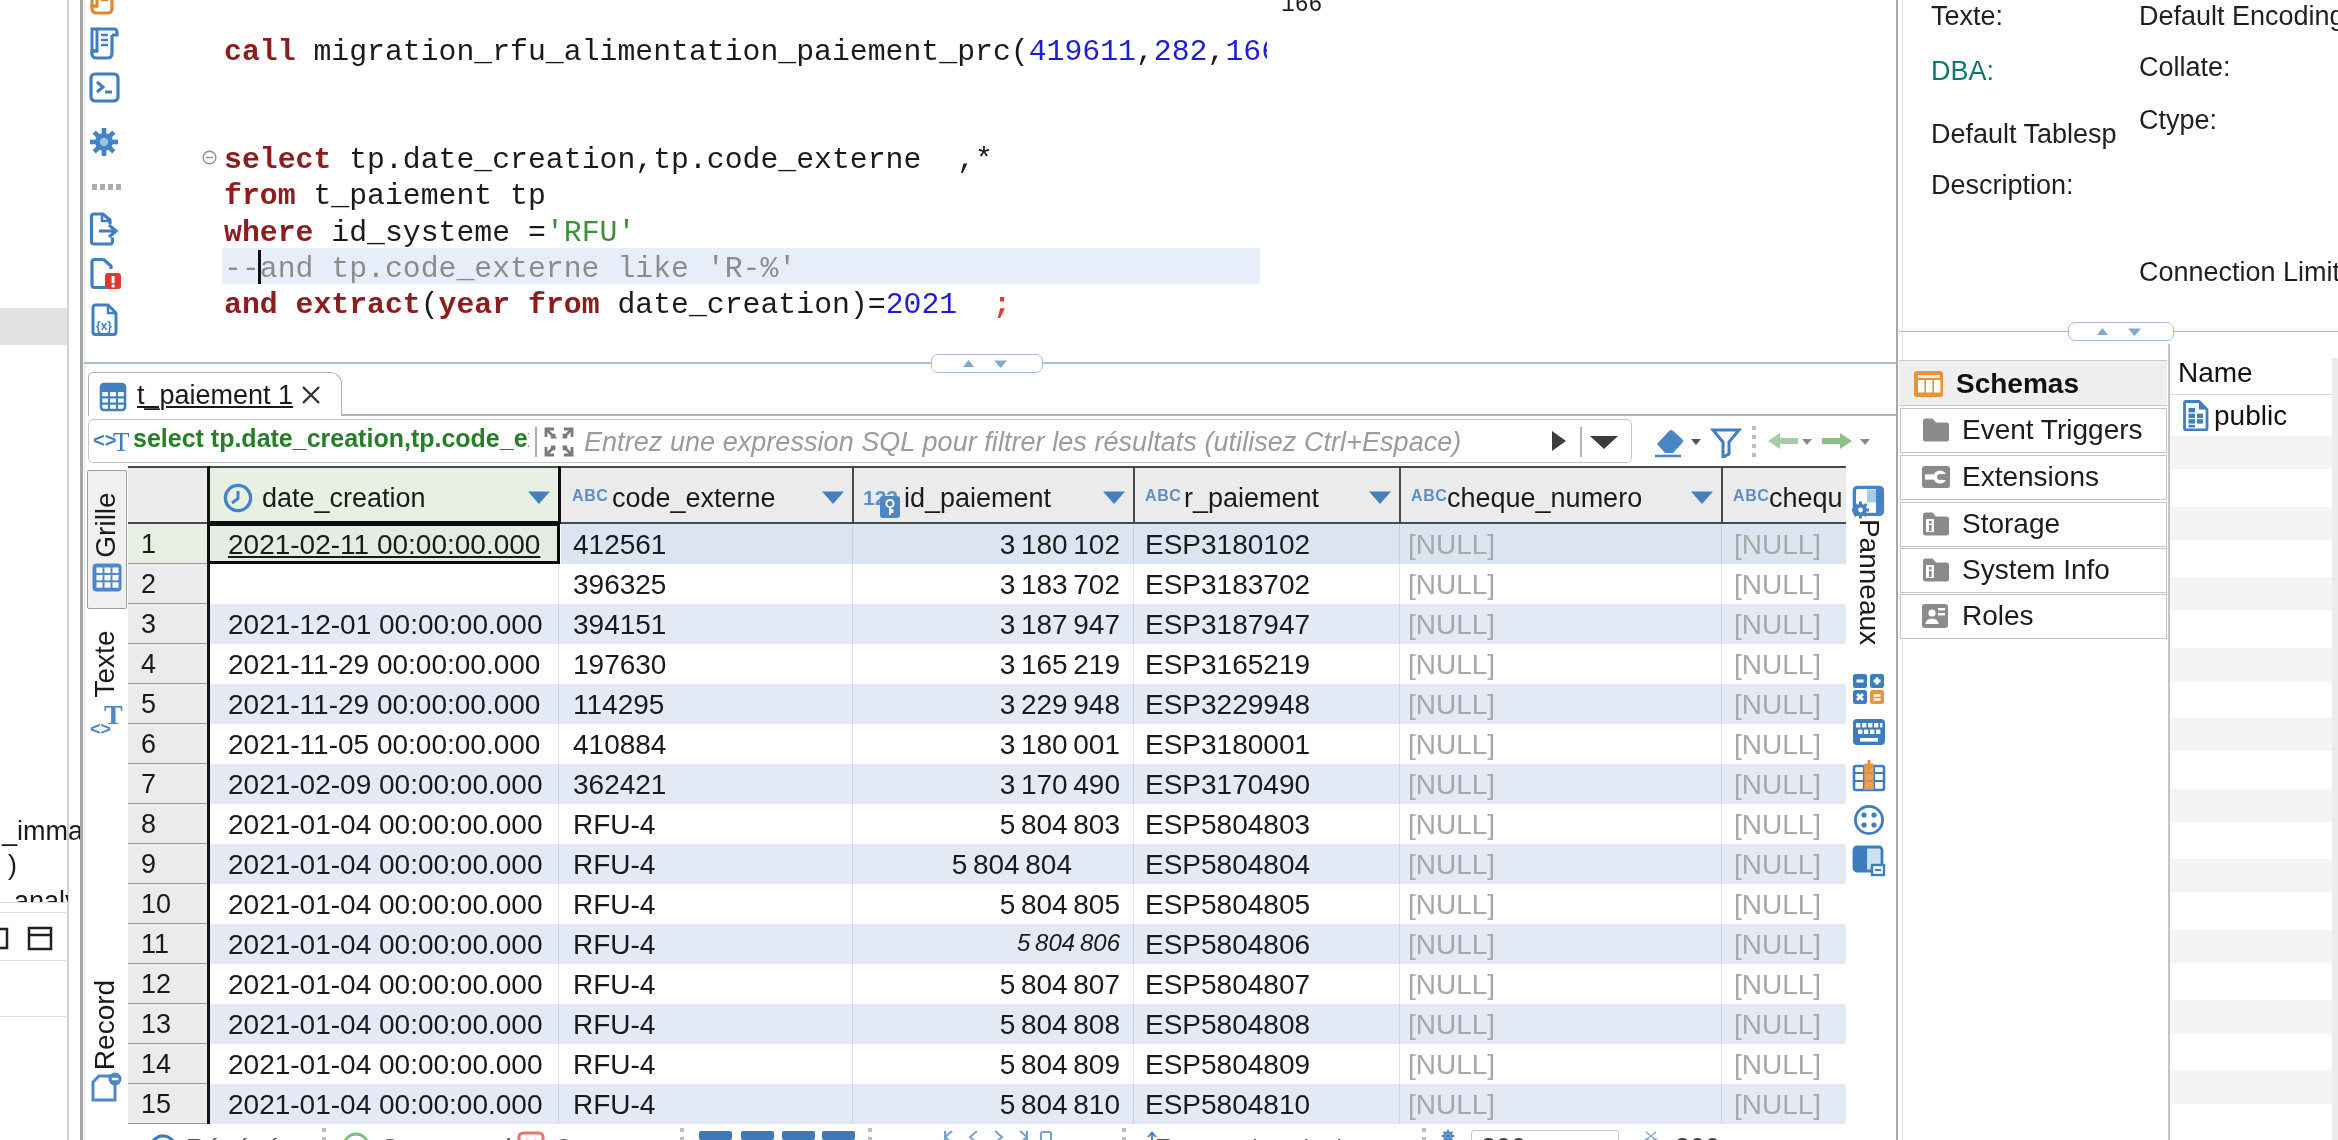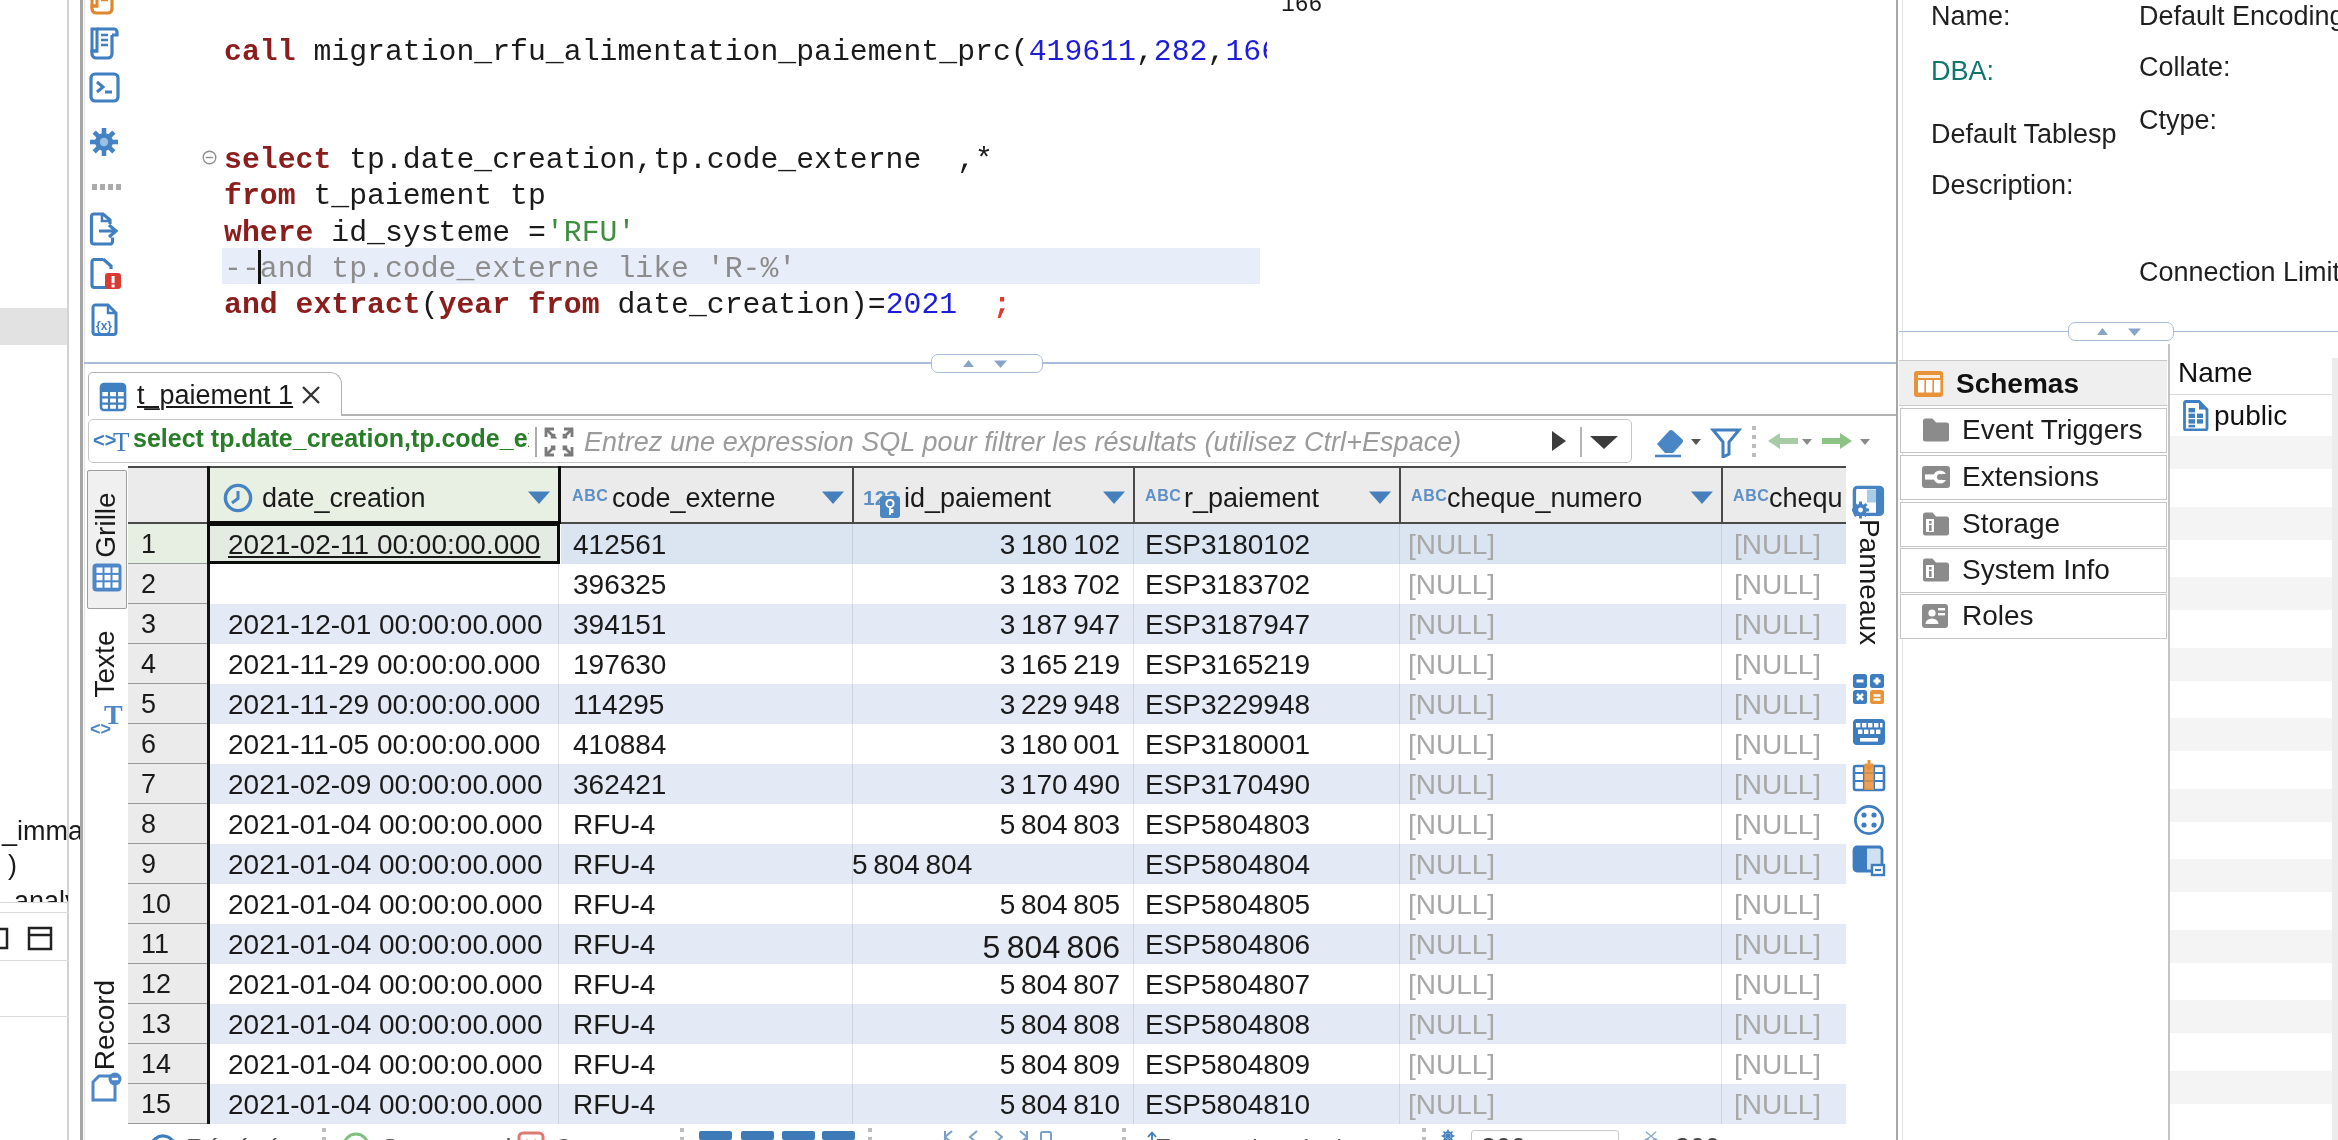--- a/index.html
+++ b/index.html
@@ -322,38 +322,38 @@
 <div class="abs" style="left:573px;top:809px;font-size:28px;">RFU-4</div>
 <div class="abs" style="left:852px;top:809px;width:268px;font-size:28px;text-align:right;">5 804 803</div>
 <div class="abs" style="left:1145px;top:809px;font-size:28px;">ESP5804803</div>
 <div class="abs" style="left:1408px;top:809px;font-size:28px;color:#a8a8a8;">[NULL]</div>
 <div class="abs" style="left:1734px;top:809px;font-size:28px;color:#a8a8a8;">[NULL]</div>
 <div class="abs" style="left:128px;top:844px;width:79px;height:40px;background:#ebebeb;border-bottom:1.5px solid #999;box-sizing:border-box;"></div>
 <div class="abs" style="left:141px;top:849px;font-size:27px;">9</div>
 <div class="abs" style="left:210px;top:844px;width:1636px;height:40px;background:#e3eaf6;"></div>
 <div class="abs" style="left:228px;top:849px;font-size:28px;">2021-01-04 00:00:00.000</div>
 <div class="abs" style="left:573px;top:849px;font-size:28px;">RFU-4</div>
-<div class="abs" style="left:852px;top:849px;width:268px;font-size:28px;">5 804 804</div>
+<div class="abs" style="left:804px;top:849px;width:268px;font-size:28px;text-align:right;">5 804 804</div>
 <div class="abs" style="left:1145px;top:849px;font-size:28px;">ESP5804804</div>
 <div class="abs" style="left:1408px;top:849px;font-size:28px;color:#a8a8a8;">[NULL]</div>
 <div class="abs" style="left:1734px;top:849px;font-size:28px;color:#a8a8a8;">[NULL]</div>
 <div class="abs" style="left:128px;top:884px;width:79px;height:40px;background:#ebebeb;border-bottom:1.5px solid #999;box-sizing:border-box;"></div>
 <div class="abs" style="left:141px;top:889px;font-size:27px;">10</div>
 <div class="abs" style="left:228px;top:889px;font-size:28px;">2021-01-04 00:00:00.000</div>
 <div class="abs" style="left:573px;top:889px;font-size:28px;">RFU-4</div>
 <div class="abs" style="left:852px;top:889px;width:268px;font-size:28px;text-align:right;">5 804 805</div>
 <div class="abs" style="left:1145px;top:889px;font-size:28px;">ESP5804805</div>
 <div class="abs" style="left:1408px;top:889px;font-size:28px;color:#a8a8a8;">[NULL]</div>
 <div class="abs" style="left:1734px;top:889px;font-size:28px;color:#a8a8a8;">[NULL]</div>
 <div class="abs" style="left:128px;top:924px;width:79px;height:40px;background:#ebebeb;border-bottom:1.5px solid #999;box-sizing:border-box;"></div>
 <div class="abs" style="left:141px;top:929px;font-size:27px;">11</div>
 <div class="abs" style="left:210px;top:924px;width:1636px;height:40px;background:#e3eaf6;"></div>
 <div class="abs" style="left:228px;top:929px;font-size:28px;">2021-01-04 00:00:00.000</div>
 <div class="abs" style="left:573px;top:929px;font-size:28px;">RFU-4</div>
-<div class="abs" style="left:852px;top:929px;width:268px;font-size:32px;text-align:right;">5 804 806</div>
+<div class="abs" style="left:852px;top:929px;width:268px;font-size:24px;text-align:right;font-style:italic;">5 804 806</div>
 <div class="abs" style="left:1145px;top:929px;font-size:28px;">ESP5804806</div>
 <div class="abs" style="left:1408px;top:929px;font-size:28px;color:#a8a8a8;">[NULL]</div>
 <div class="abs" style="left:1734px;top:929px;font-size:28px;color:#a8a8a8;">[NULL]</div>
 <div class="abs" style="left:128px;top:964px;width:79px;height:40px;background:#ebebeb;border-bottom:1.5px solid #999;box-sizing:border-box;"></div>
 <div class="abs" style="left:141px;top:969px;font-size:27px;">12</div>
 <div class="abs" style="left:228px;top:969px;font-size:28px;">2021-01-04 00:00:00.000</div>
 <div class="abs" style="left:573px;top:969px;font-size:28px;">RFU-4</div>
 <div class="abs" style="left:852px;top:969px;width:268px;font-size:28px;text-align:right;">5 804 807</div>
 <div class="abs" style="left:1145px;top:969px;font-size:28px;text-align:center;">ESP5804807</div>
 <div class="abs" style="left:1408px;top:969px;font-size:28px;color:#a8a8a8;">[NULL]</div>
@@ -449,21 +449,21 @@
 </svg>
 <svg class="abs" width="34" height="32" viewBox="0 0 34 32" style="left:1852px;top:845px;">
   <rect x="2" y="2" width="28" height="24" rx="3" fill="#cfe0f0" stroke="#3e7cc0" stroke-width="2.8"></rect>
   <rect x="2" y="2" width="13" height="24" fill="#3e7cc0"></rect>
   <rect x="20" y="20" width="12" height="10" fill="#fff" stroke="#3e7cc0" stroke-width="2.4"></rect>
   <path d="M23 25 h6" stroke="#3e7cc0" stroke-width="2.2"></path>
 </svg>
 
 <div class="abs" style="left:1896px;top:0;width:2.4px;height:1140px;background:#a8a8a8;"></div>
 <div class="abs" style="left:1901.5px;top:0;width:1px;height:1140px;background:#e4e4e4;"></div>
-<div class="abs ui" style="left:1931px;top:1px;color:#1f1f1f;">Name:</div>
+<div class="abs ui" style="left:1931px;top:1px;color:#1f1f1f;">Texte:</div>
 <div class="abs ui" style="left:1931px;top:56px;color:#0f766e;">DBA:</div>
 <div class="abs ui" style="left:1931px;top:119px;color:#1f1f1f;">Default Tablesp</div>
 <div class="abs ui" style="left:1931px;top:170px;color:#1f1f1f;">Description:</div>
 <div class="abs ui" style="left:2139px;top:1px;color:#1f1f1f;">Default Encoding:</div>
 <div class="abs ui" style="left:2139px;top:52px;color:#1f1f1f;">Collate:</div>
 <div class="abs ui" style="left:2139px;top:105px;color:#1f1f1f;">Ctype:</div>
 <div class="abs ui" style="left:2139px;top:257px;color:#1f1f1f;">Connection Limit:</div>
 <div class="abs" style="left:1899px;top:330.5px;width:439px;height:1.6px;background:#a9bdd8;"></div>
 <div class="abs" style="left:2068px;top:322px;width:106px;height:19px;background:#fff;border:1.6px solid #a9bdd8;border-radius:7px;box-sizing:border-box;"></div>
 <svg class="abs" width="106" height="19" viewBox="0 0 106 19" style="left:2068px;top:322px;">

